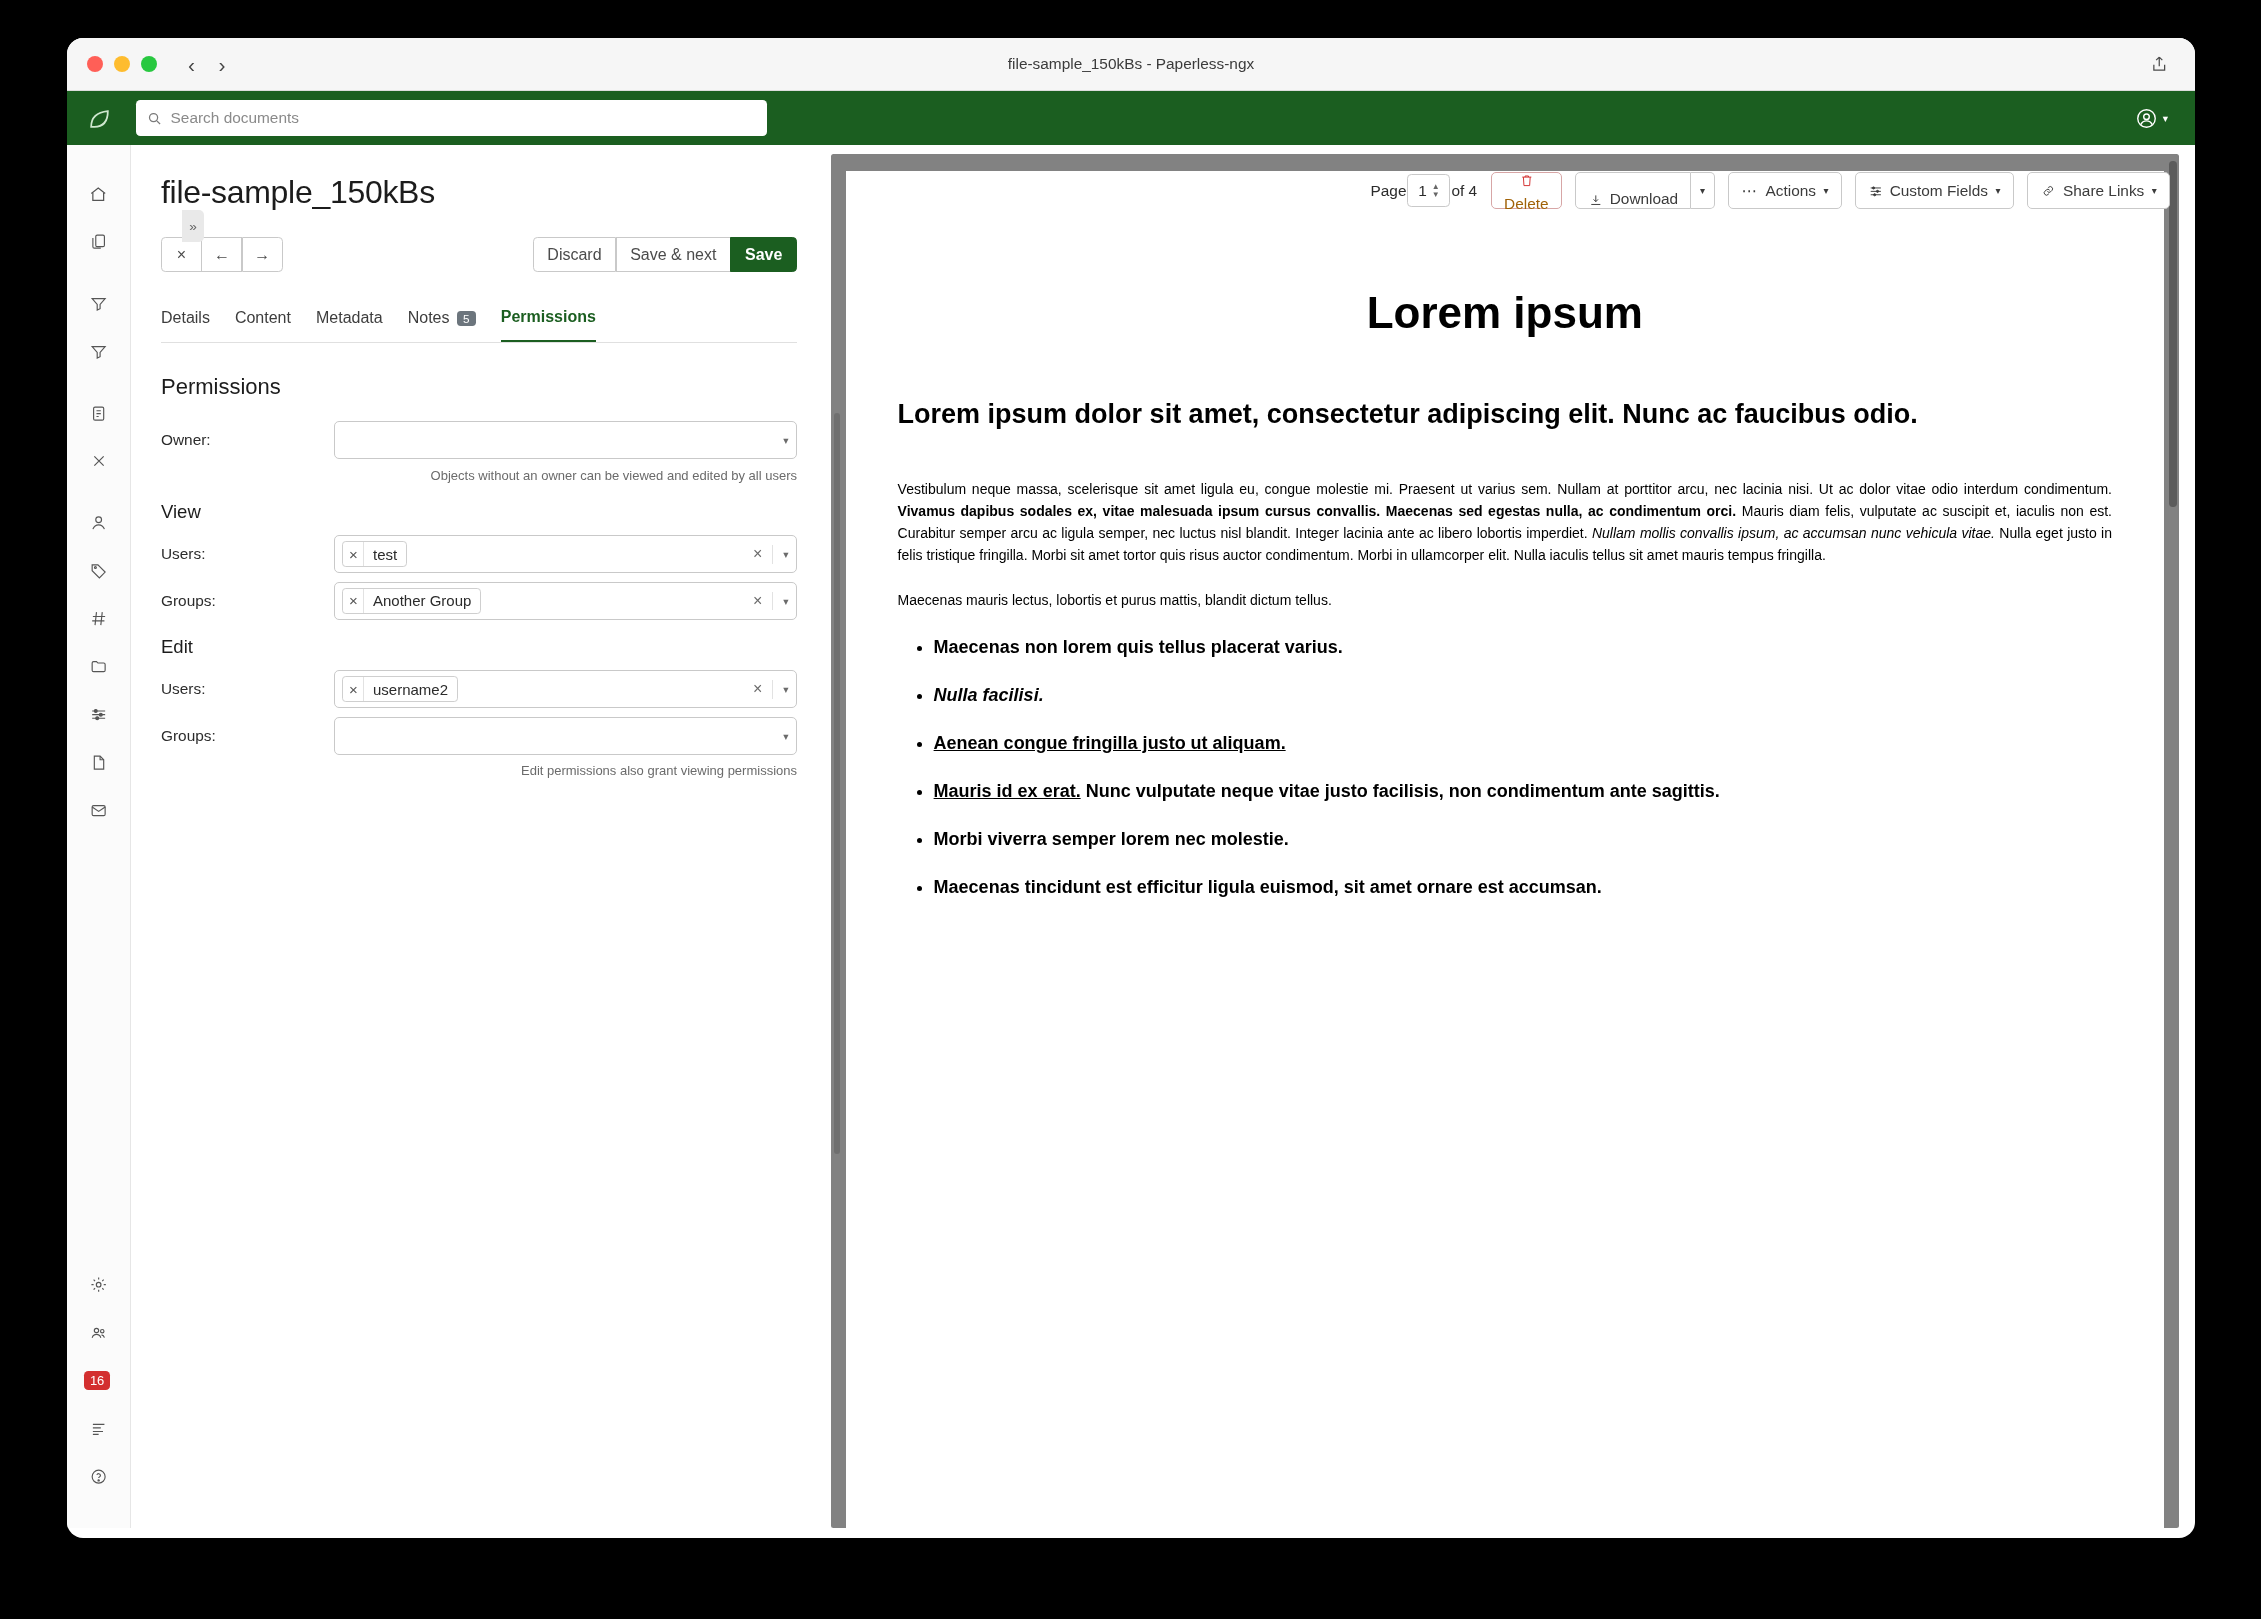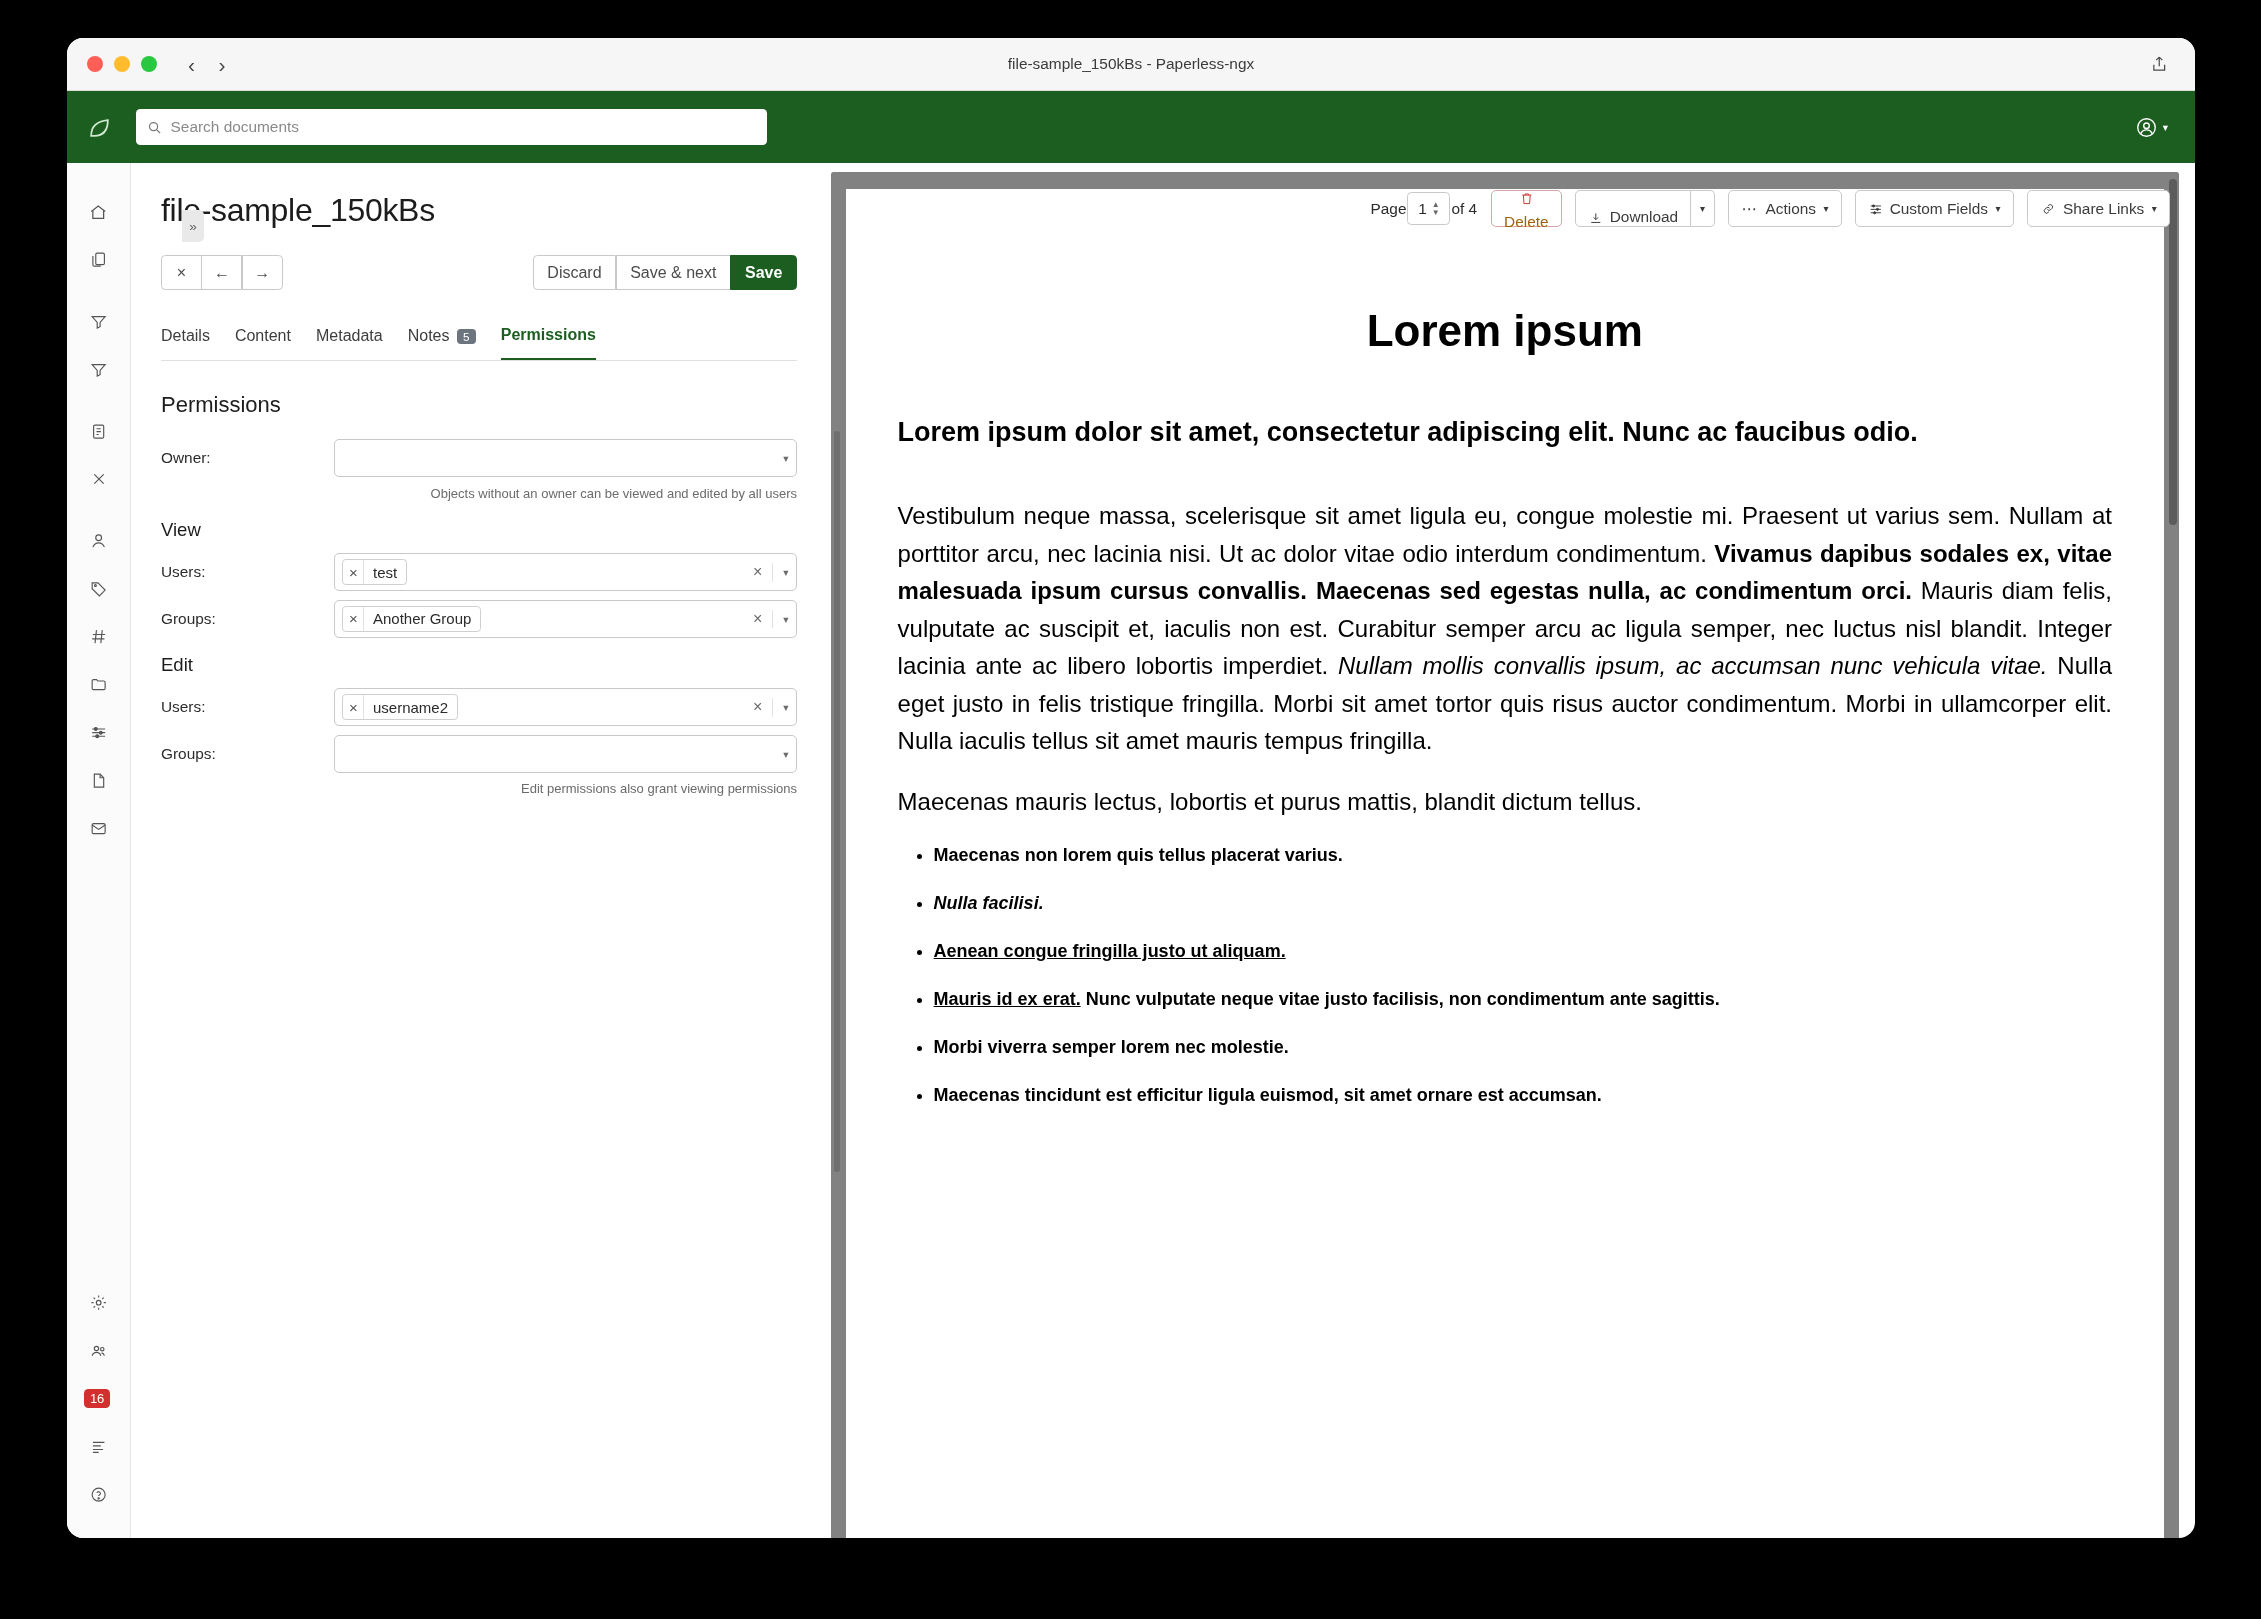--- a/index.html
+++ b/index.html
@@ -51,21 +51,21 @@
     color: #3b3b3b;
   }
   .share-tb {
     position: absolute;
     right: 27px;
     font-size: 18.5px;
     color: #4a4a4a;
   }
   
   .appheader {
-    height: 72px;
+    height: 54px;
     background: #1b5e20;
     display: flex;
     align-items: center;
     position: relative;
   }
   .logo {
     width: 64px;
     display: flex; align-items: center; justify-content: center;
     color: #cfe8cf;
   }
@@ -293,21 +293,21 @@
     margin: 49px 0 0 0;
   }
   .pg-h2 {
     font-size: 27px;
     font-weight: 700;
     color: #000;
     margin: 59px 0 0 0;
     line-height: 1.32;
   }
   .pg-p {
-    font-size: 24px;
+    font-size: 14px;
     color: #000;
     text-align: justify;
     line-height: 1.56;
     margin: 47px 0 0 0;
   }
   .pg-p2 { margin-top: 23.5px; text-align: left; }
   .pg-ul {
     margin: 22px 0 0 0;
     padding-left: 36px;
     font-size: 18px;

